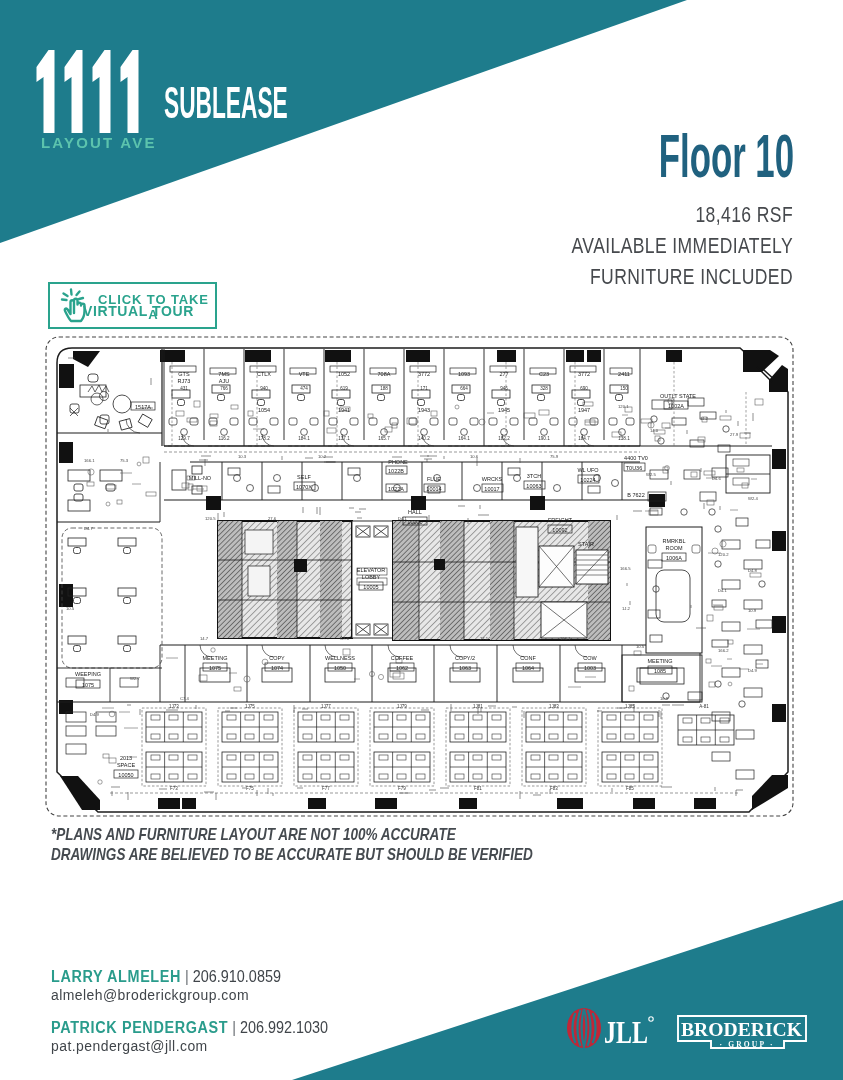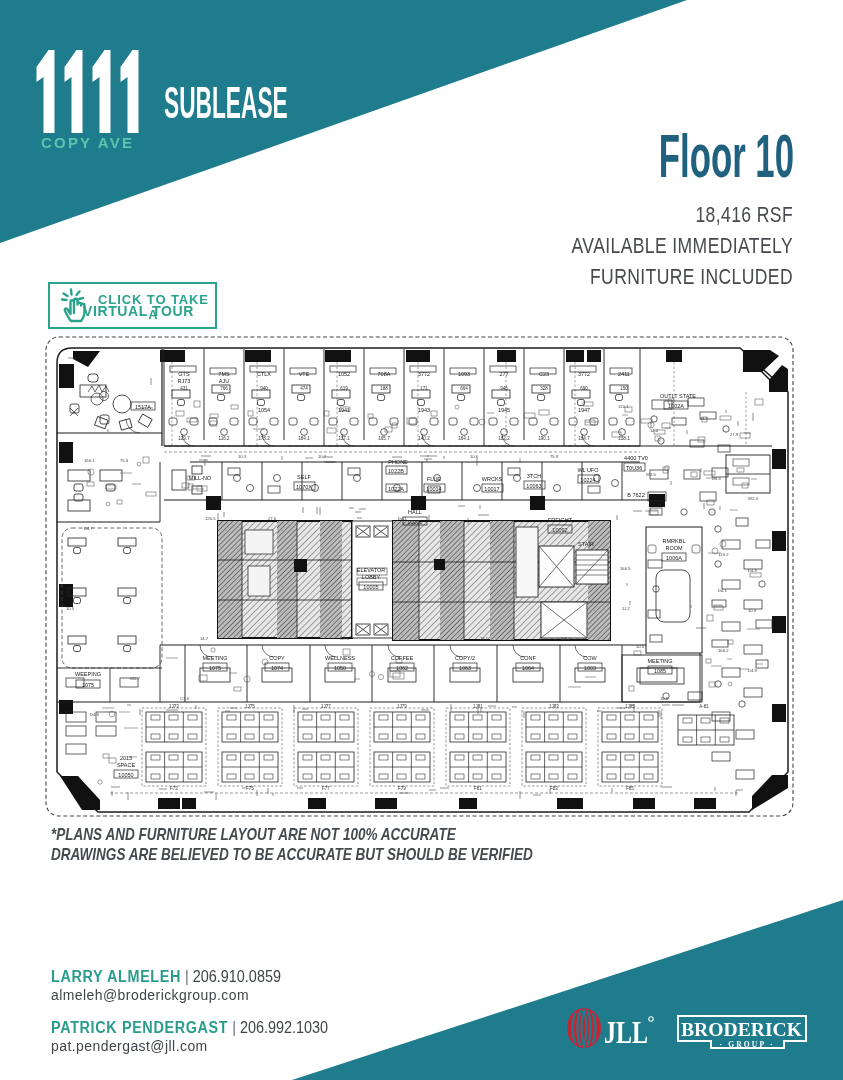--- a/index.html
+++ b/index.html
@@ -22,21 +22,21 @@
       <path d="M110.5 50 L110.5 133 L99.5 133 L99.5 77 L92.5 82 L92.5 67 L104.5 50 Z"></path>
       <path d="M138.5 50 L138.5 133 L127.5 133 L127.5 77 L120.5 82 L120.5 67 L132.5 50 Z"></path>
     </g>
   </svg>
 
   <div class="abs" style="left:164px;top:77px;width:260px;color:#fff;
        font-weight:bold;font-size:45px;transform:scaleX(0.505);transform-origin:0 0;
        letter-spacing:0px;">SUBLEASE</div>
 
   <div class="abs" style="left:41px;top:134px;color:#5cc3ad;font-weight:bold;
-       font-size:15px;letter-spacing:2.2px;">COPY AVE</div>
+       font-size:15px;letter-spacing:2.2px;">LAYOUT AVE</div>
 
   <div class="abs" style="left:480px;top:121px;width:314px;text-align:right;color:#20617f;
        font-weight:bold;font-size:61px;transform:scaleX(0.57);transform-origin:100% 0;">Floor 10</div>
 
   <div class="abs" style="left:402px;top:199px;width:391px;text-align:right;color:#46494d;
        font-size:22.5px;font-weight:normal;letter-spacing:0.5px;line-height:31px;
        transform:scaleX(0.78);transform-origin:100% 0;">
     <div>18,416 RSF</div>
     <div>AVAILABLE IMMEDIATELY</div>
     <div>FURNITURE INCLUDED</div>

